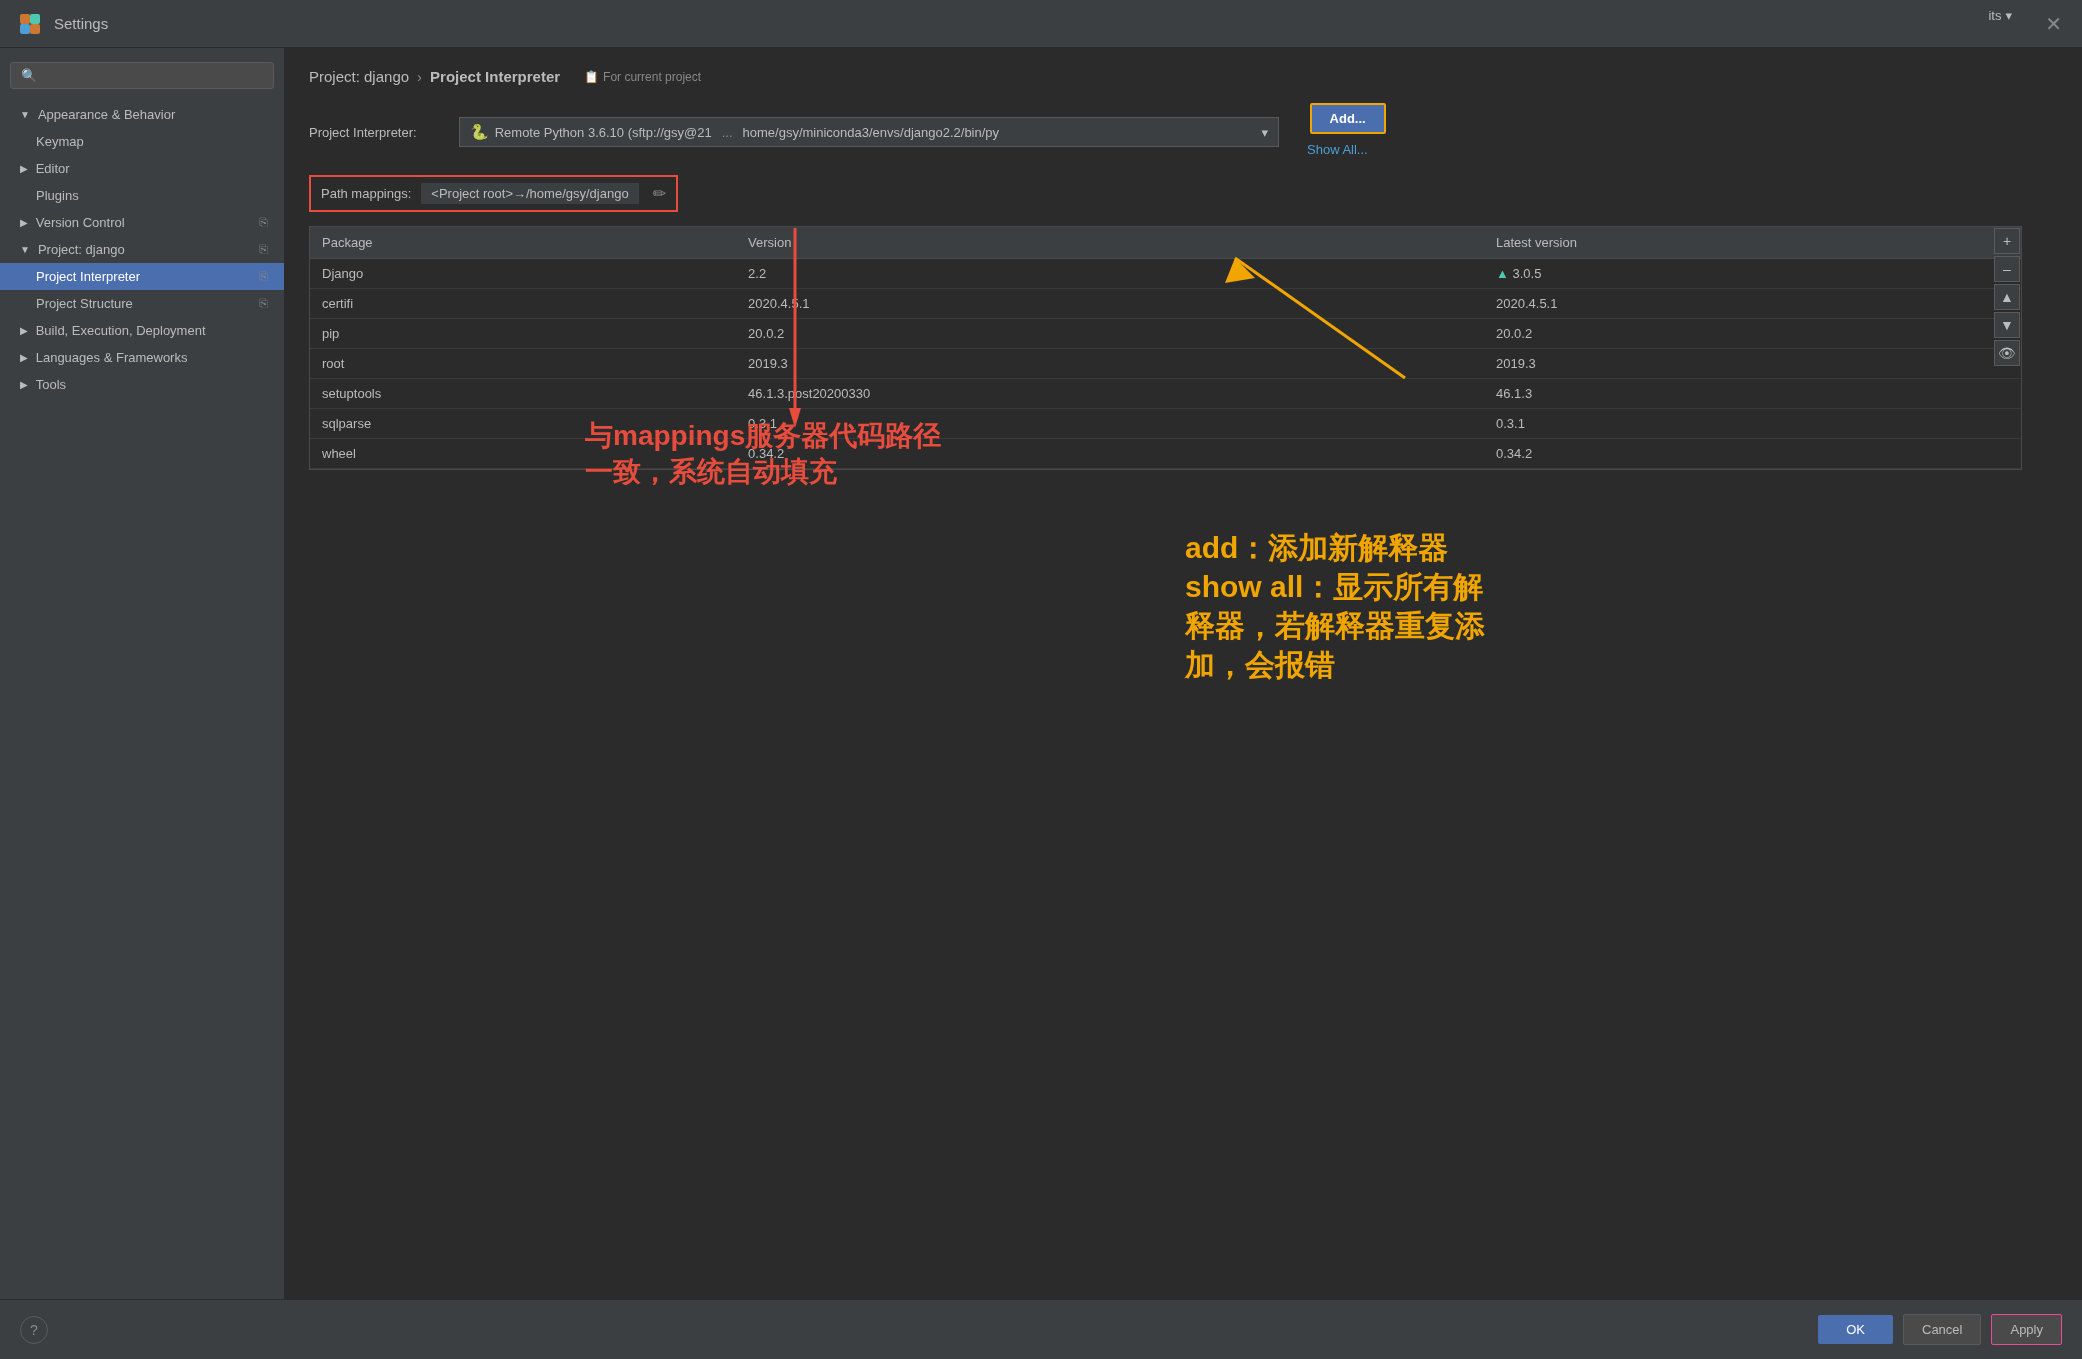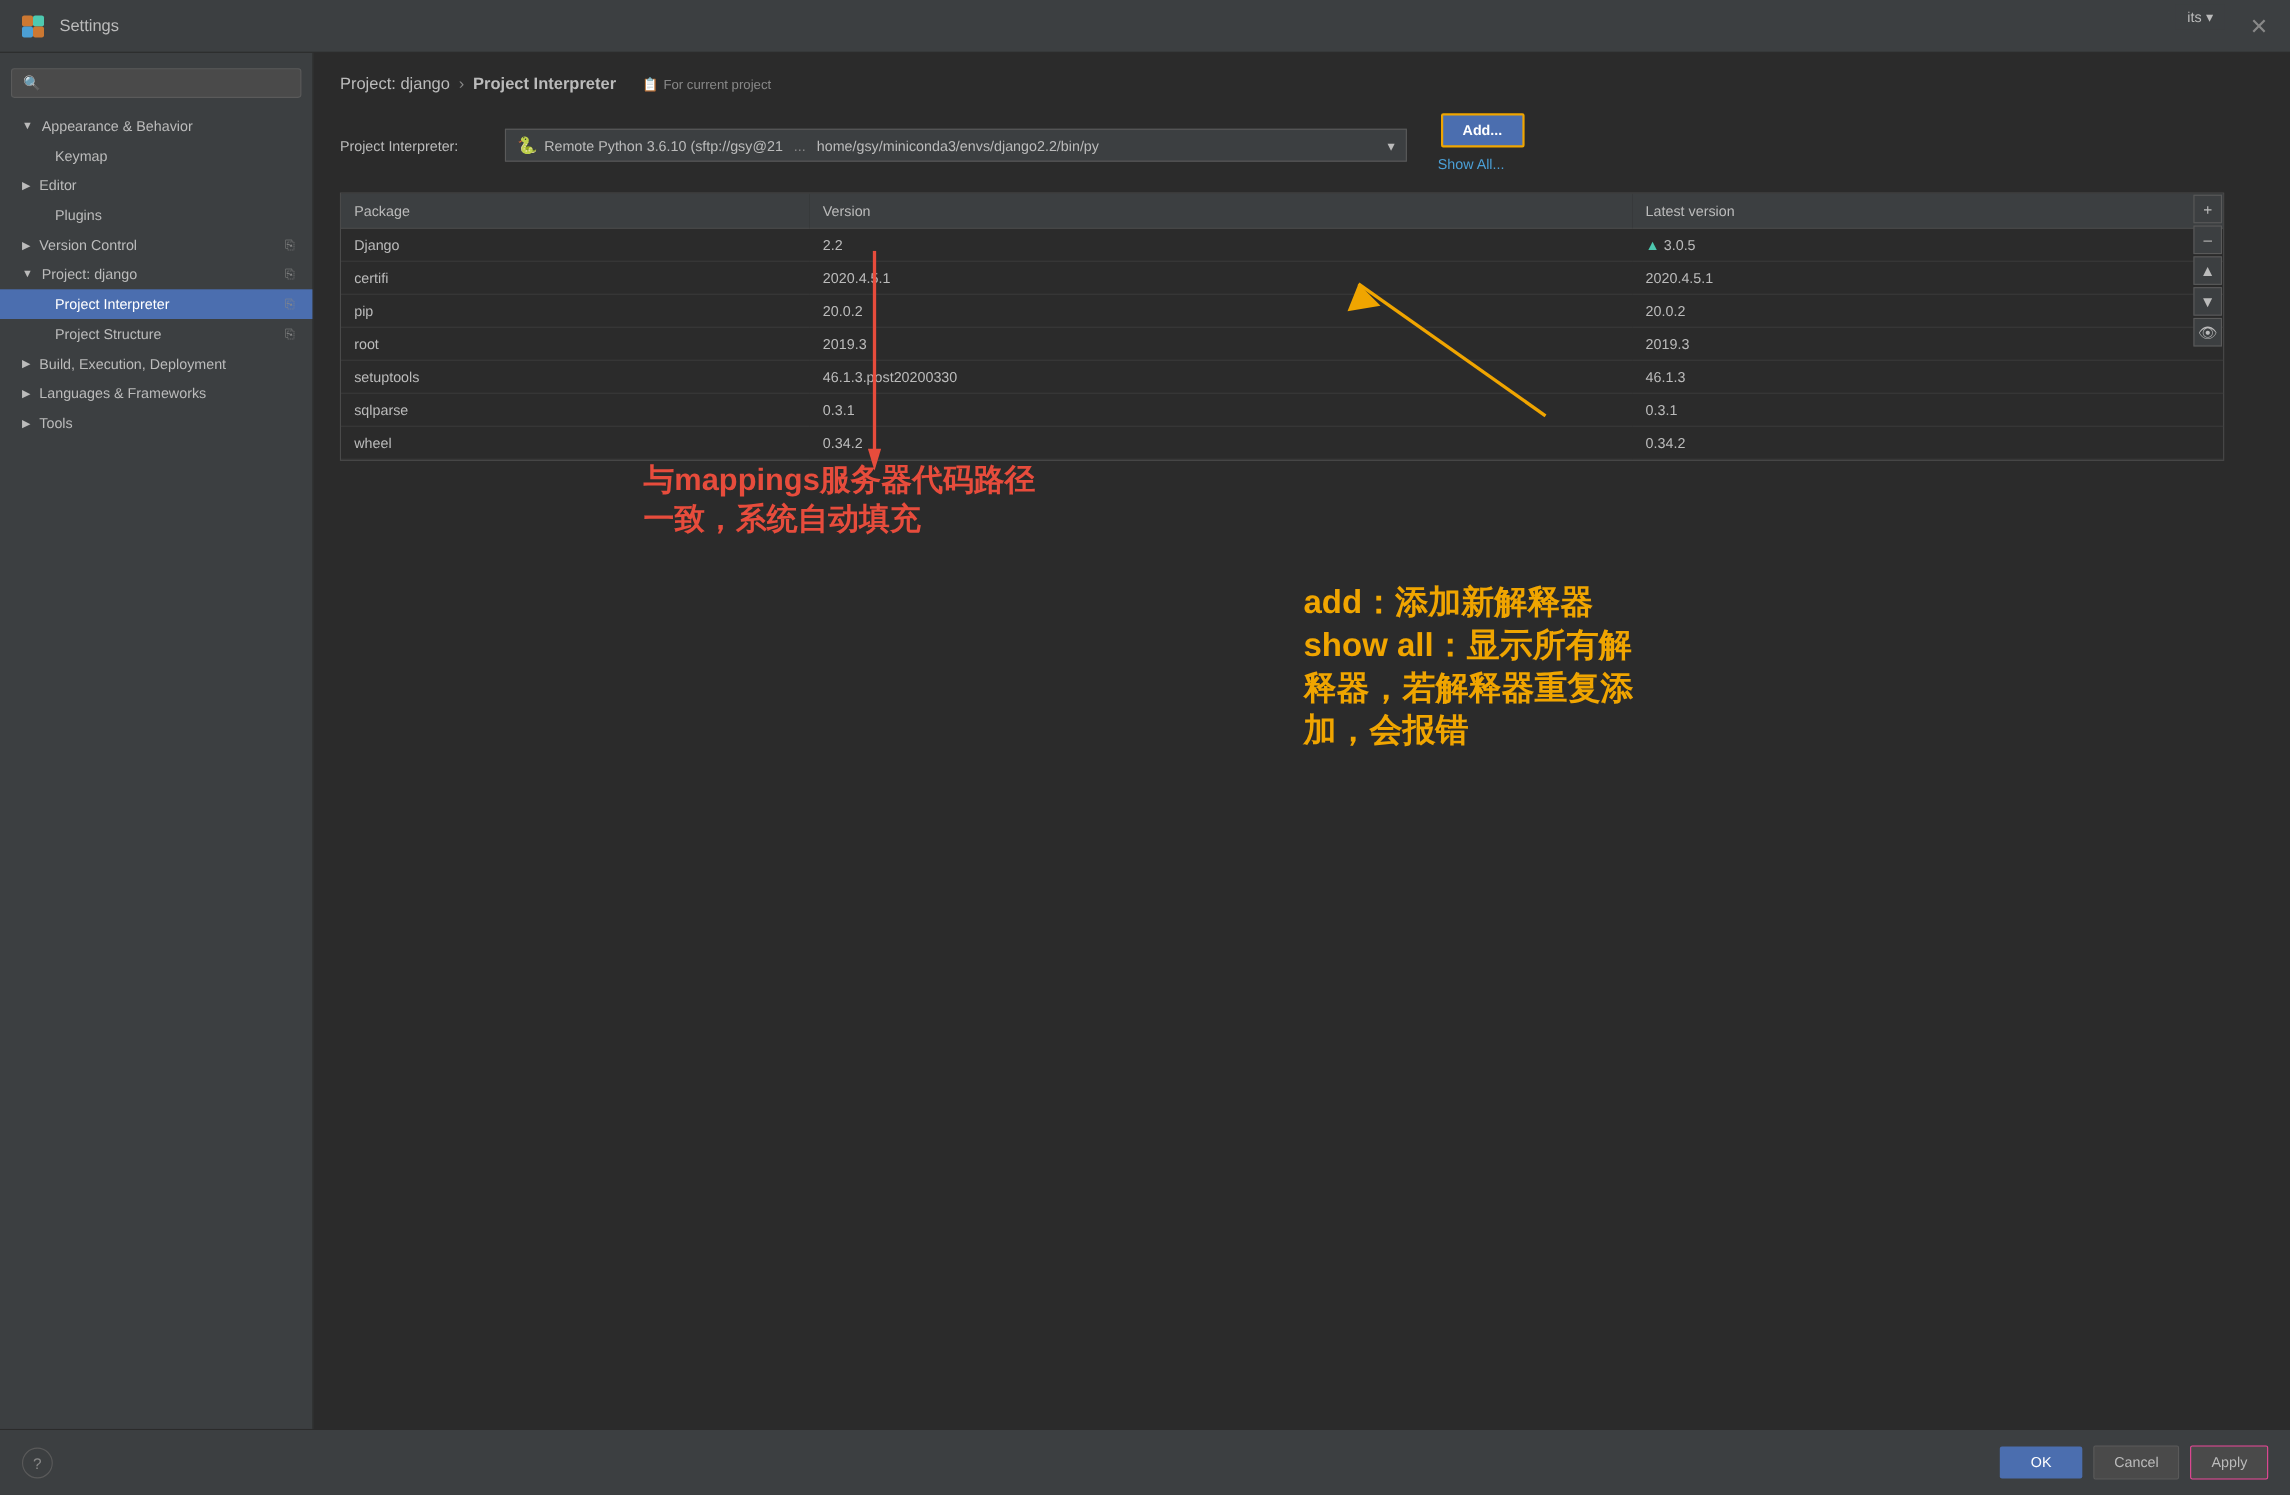--- a/index.html
+++ b/index.html
@@ -96,21 +96,21 @@
     .sidebar-item .arrow {
       font-size: 10px;
       margin-right: 2px;
     }
     .sidebar-item .copy-icon {
       margin-left: auto;
       color: #888;
       font-size: 11px;
     }
     .sidebar-child {
-      padding-left: 50px;
+      padding-left: 36px;
     }
 
     
     .content-area {
       flex: 1;
       background: #2b2b2b;
       padding: 20px 24px;
       overflow: auto;
       position: relative;
     }
@@ -460,20 +460,25 @@
           <span style="color:#888; margin: 0 4px;">...</span>
           <span>home/gsy/miniconda3/envs/django2.2/bin/py</span>
           <span style="margin-left:auto;">▾</span>
         </div>
         <div class="interpreter-buttons">
           <button class="add-btn">Add...</button>
           <button class="show-all-btn">Show All...</button>
         </div>
       </div>
 
+      <div class="path-mappings-row">
+        <span class="path-mappings-label">Path mappings:</span>
+        <span class="path-mappings-value">&lt;Project root&gt;→/home/gsy/django</span>
+        <button class="path-mappings-edit-btn">✏</button>
+      </div>
 
       <div style="position:relative; margin-right:36px;">
         <div class="package-table-container">
           <table class="package-table">
             <thead>
               <tr>
                 <th>Package</th>
                 <th>Version</th>
                 <th>Latest version</th>
               </tr>

